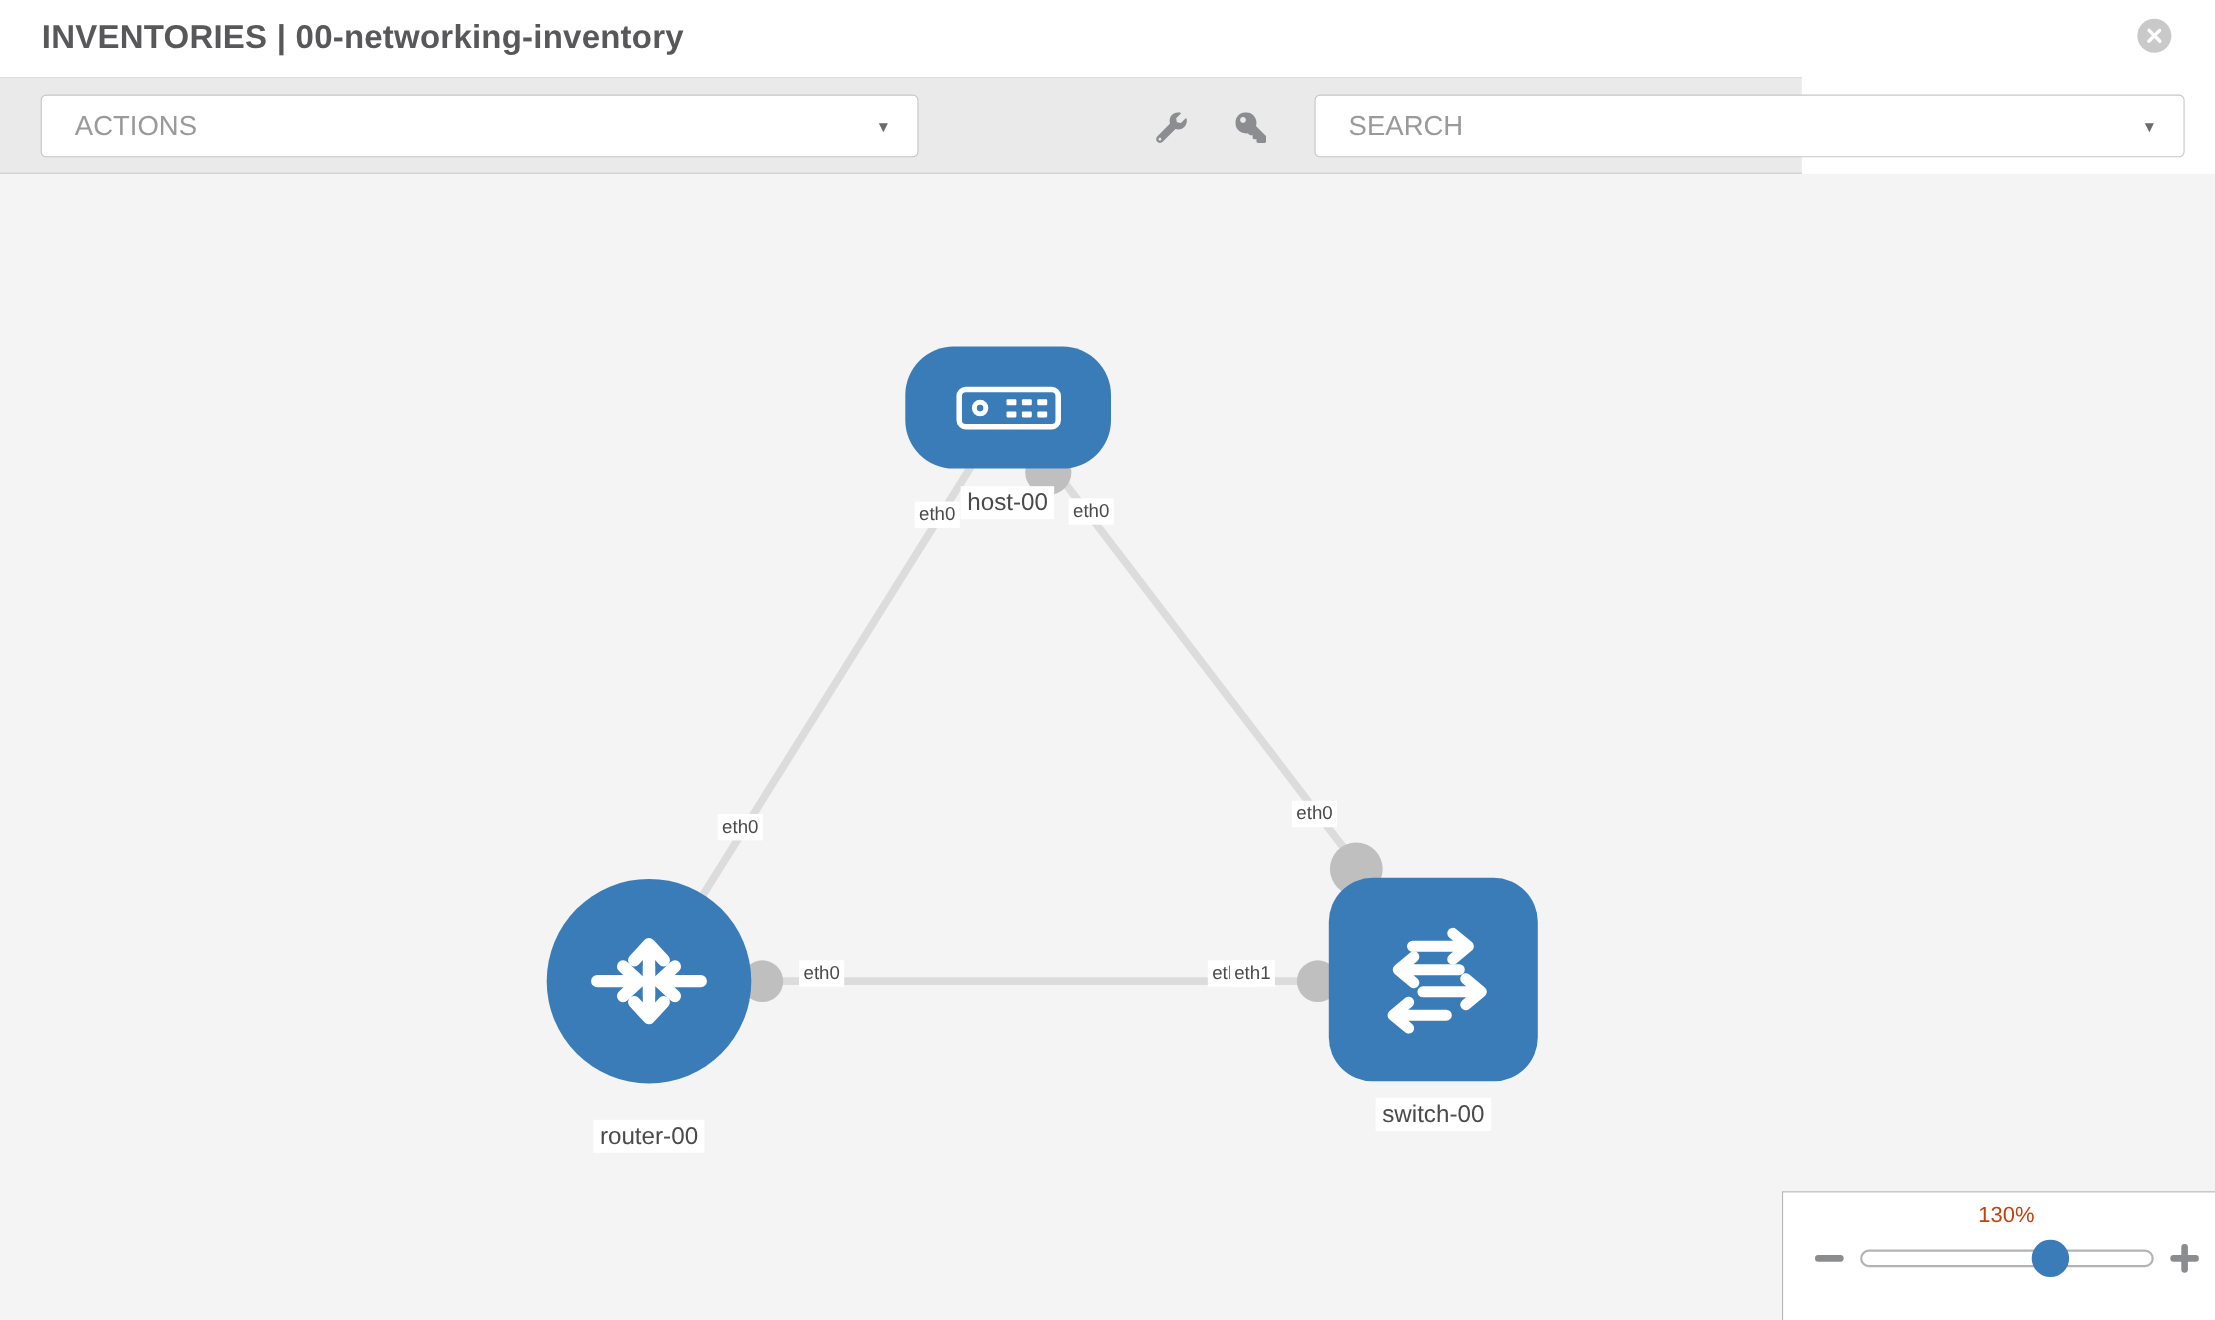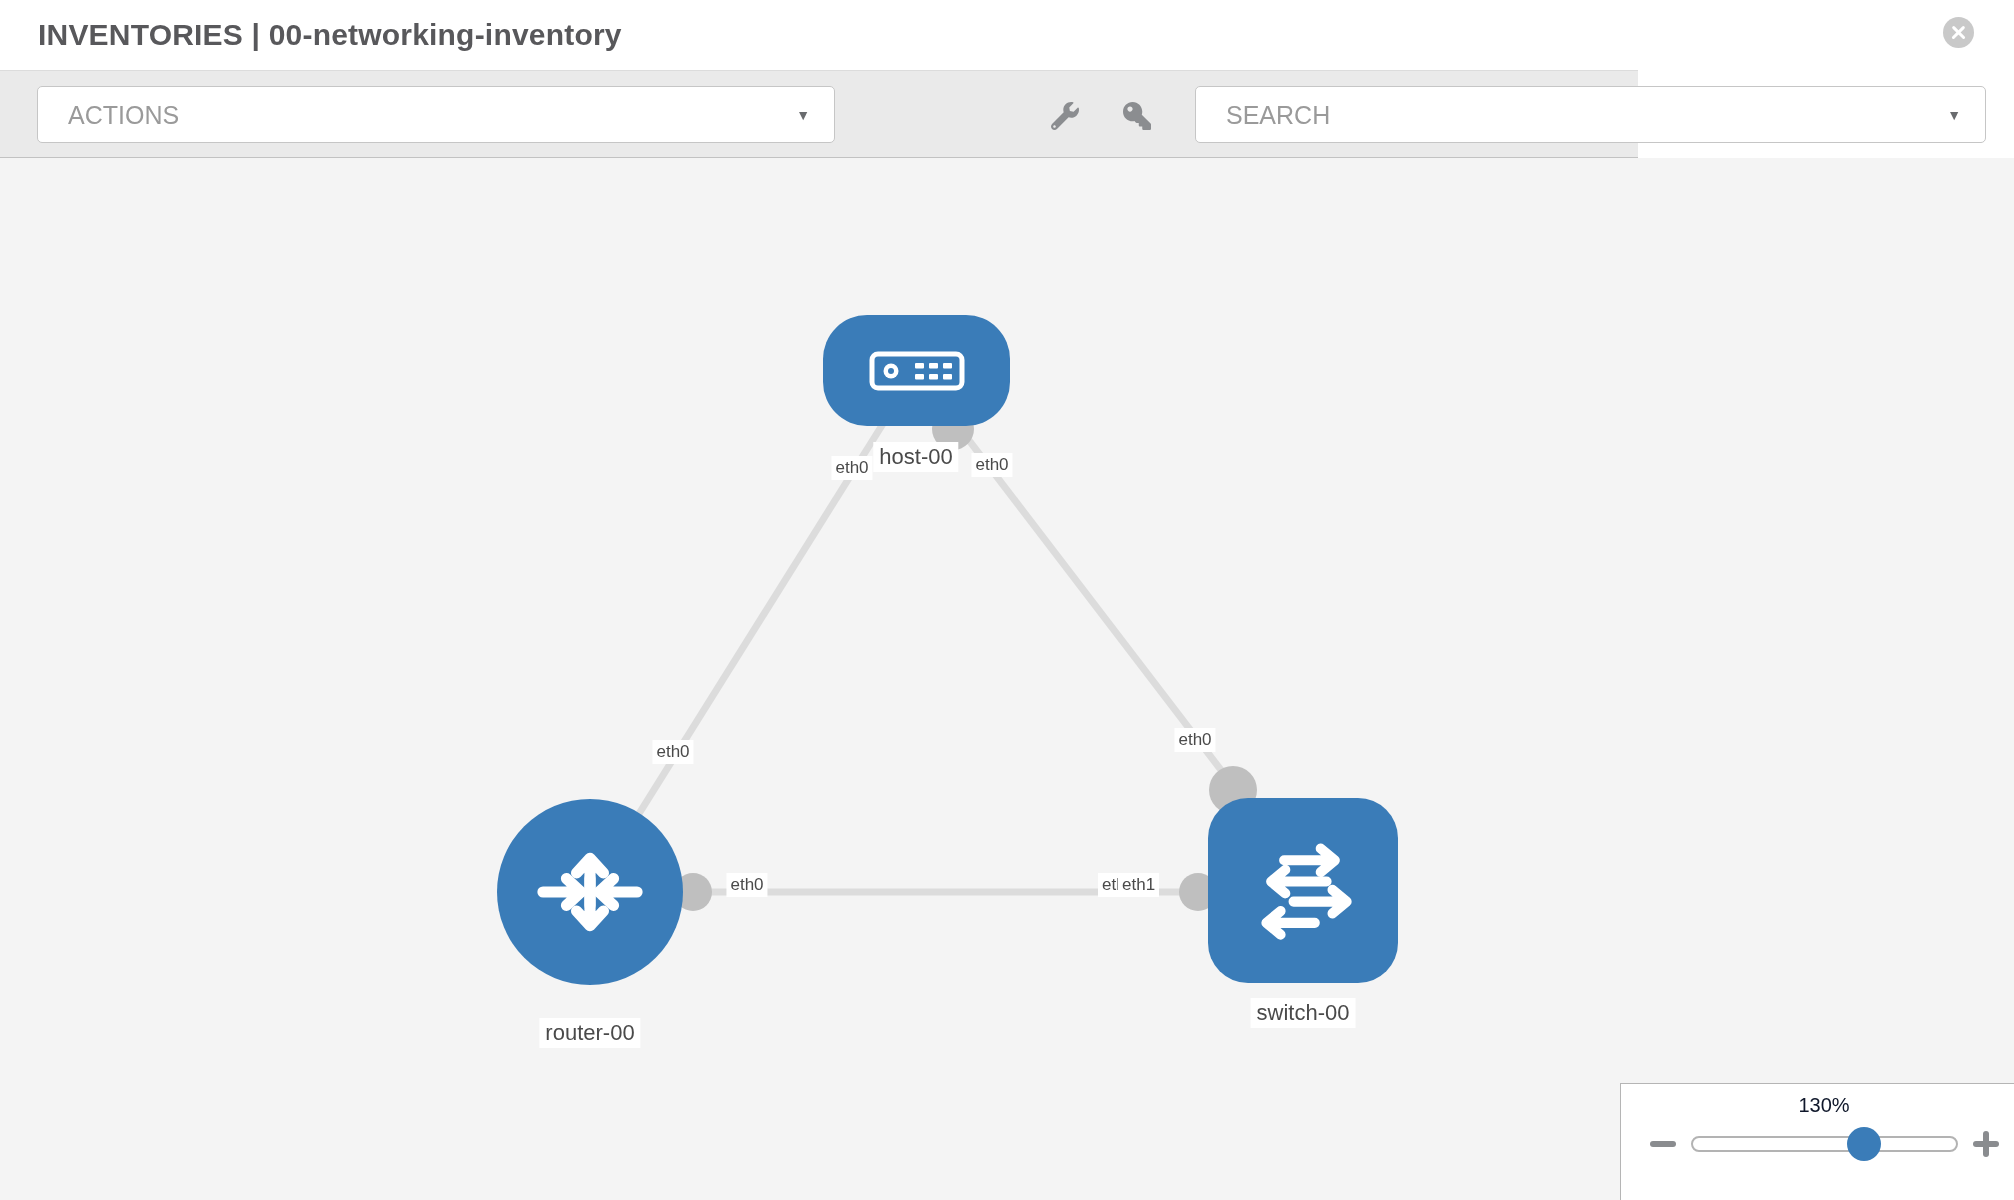--- a/index.html
+++ b/index.html
@@ -52,21 +52,21 @@
   .eth-centered { transform:translate(-50%,-50%); }
   .eth-left-anchored { transform:translateY(-50%); }
   .node-label { position:absolute; z-index:4; background:#fff; color:#4a4a4a;
                 font-size:22px; line-height:28px; padding:1px 6px;
                 transform:translate(-50%,-50%); white-space:nowrap;text-align:center; }
 
   
   .zoom-panel { position:absolute; left:1620px; top:925px; width:400px; height:132px;
                 background:#fff; border:1px solid #b5b5b5; z-index:5; }
   .zoom-percent { position:absolute; left:203px; top:10px; transform:translateX(-50%);
-                  font-size:20px; color:#0f172a; }
+                  font-size:20px; color:#c2410c; }
   .zoom-minus { position:absolute; left:29px; top:57px; width:26px; height:6px;
                 border-radius:3px; background:#8a8c8f; cursor:pointer; }
   .zoom-plus  { position:absolute; left:352px; top:47px; width:26px; height:26px; cursor:pointer; }
   .zoom-plus::before { content:""; position:absolute; left:0; top:10px; width:26px; height:6px;
                        border-radius:3px; background:#8a8c8f; }
   .zoom-plus::after  { content:""; position:absolute; left:10px; top:0; width:6px; height:26px;
                        border-radius:3px; background:#8a8c8f; }
   .zoom-track { position:absolute; left:70px; top:52px; width:267px; height:16px;
                 background:#fff; border:2px solid #b3b3b3; border-radius:9px; cursor:pointer; }
   .zoom-handle { position:absolute; left:226px; top:43px; width:34px; height:34px;

